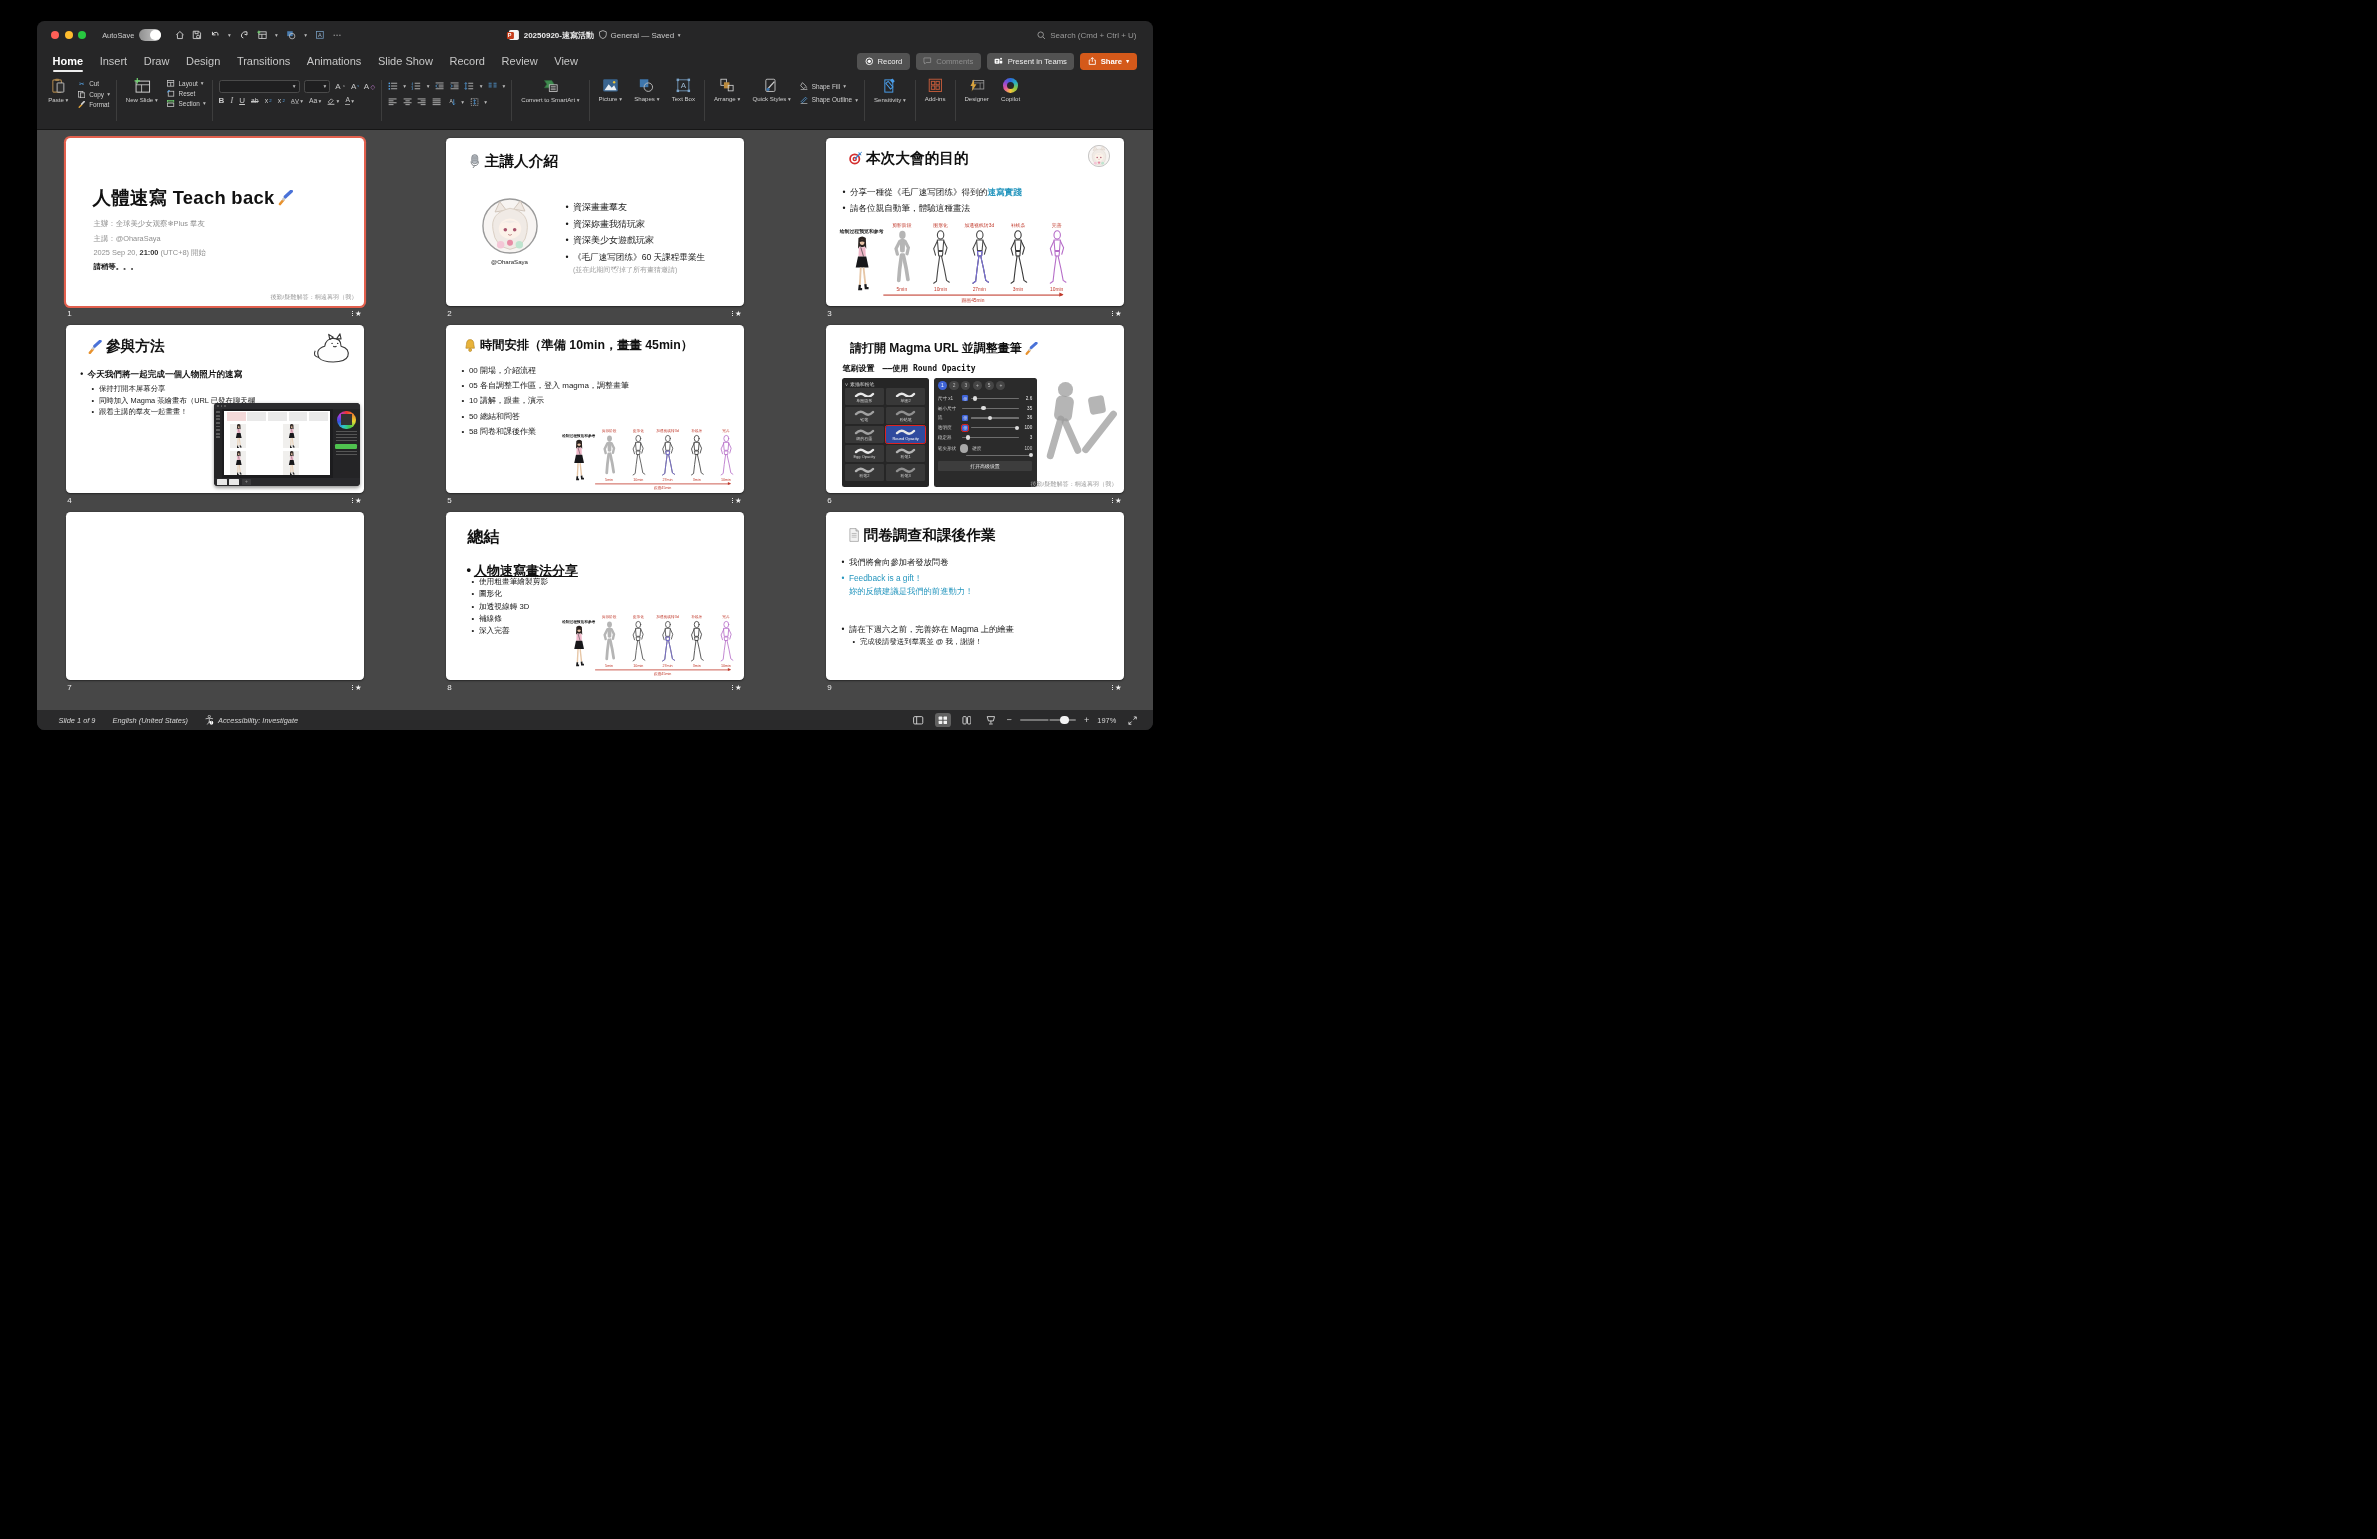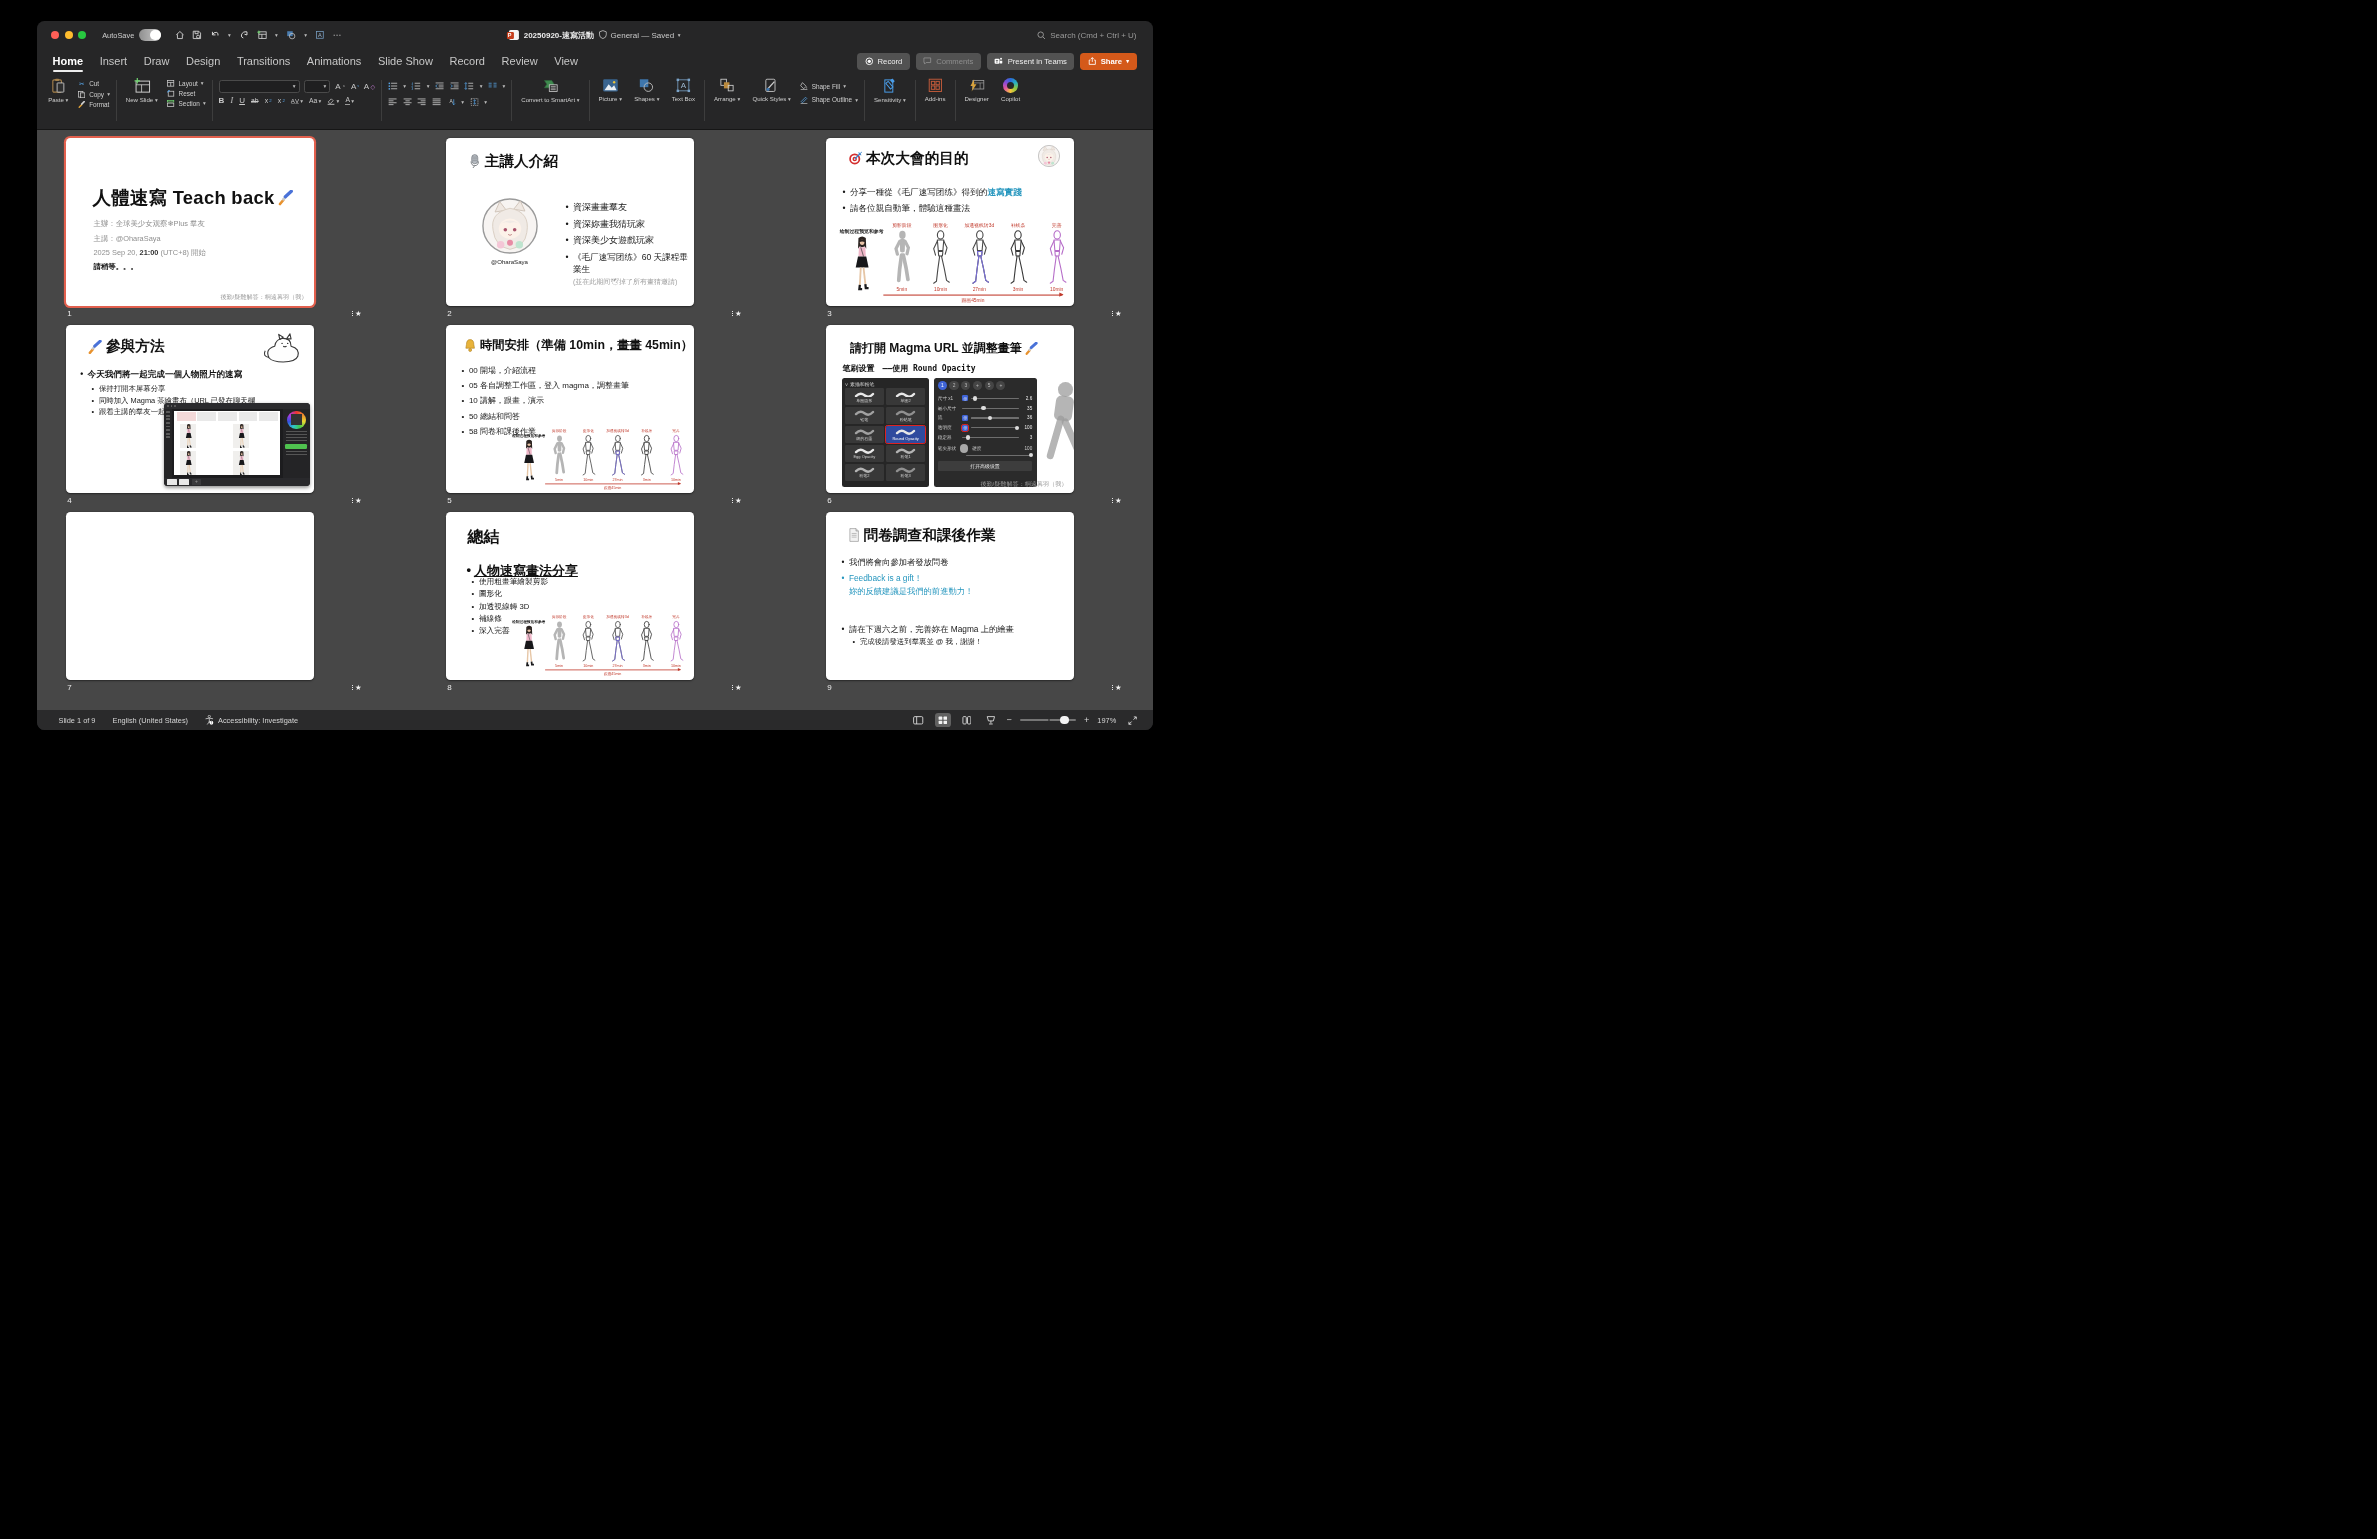--- a/index.html
+++ b/index.html
@@ -51,21 +51,21 @@
   .fbox.name { width:81px; } .fbox.size { width:26px; }
   .fglyph { color:#c9c9c9; font-size:8px; display:flex; align-items:center; gap:1.2px; }
   .pgrp { display:flex; flex-direction:column; gap:4.9px; padding-top:3.7px; }
   .prow2 { display:flex; align-items:center; gap:5.5px; }
   .ribbon .lbl2 { white-space:pre-line; }
 
   
   .content { flex:1; background:#474747; overflow:hidden; }
   .sorter { padding:8.6px 24.5px 0; display:grid; grid-template-columns:repeat(3,298px); column-gap:82px; row-gap:5.5px; justify-content:center; }
   .cell {}
-  .slide { width:248px; height:168px; background:#fff; border-radius:4.3px; position:relative; overflow:hidden; box-shadow:0 0.6px 1.8px rgba(0,0,0,.45); }
+  .slide { width:298px; height:168px; background:#fff; border-radius:4.3px; position:relative; overflow:hidden; box-shadow:0 0.6px 1.8px rgba(0,0,0,.45); }
   .slide.sel { box-shadow:0 0 0 2.1px #e2604e, 0 0.6px 1.8px rgba(0,0,0,.45); }
   .meta { display:flex; justify-content:space-between; align-items:center; padding:1.8px 1.8px 0; color:#ececec; font-size:8px; height:13.5px; }
   .star { display:flex; align-items:center; gap:1.2px; font-size:7.4px; color:#f2f2f2; }
   .star .dots { width:1.2px; height:4.9px; border-left:1.2px dotted #e8e8e8; margin-right:0.6px; }
 
   
   .sl-title { position:absolute; display:flex; align-items:center; gap:3.7px; font-weight:bold; color:#111; }
   .bullet li { list-style:none; position:relative; padding-left:7.4px; }
   .bullet li::before { content:"•"; position:absolute; left:0; }
   .blue { color:#2596be; }
@@ -171,21 +171,21 @@
   
   .s9-title { left:22px; top:13.5px; font-size:14.7px; }
   .s9-b1 { position:absolute; left:16px; top:45px; font-size:8.3px; color:#1a1a1a; }
   .s9-b2 { position:absolute; left:16px; top:60px; font-size:8.3px; line-height:1.5; }
   .s9-b2 .l2 { padding-left:7.4px; }
   .s9-b3 { position:absolute; left:16px; top:112px; font-size:8.3px; color:#1a1a1a; }
   .s9-b3s { position:absolute; left:27px; top:125px; font-size:7.4px; color:#1a1a1a; }
 
   
   .statusbar { height:19.6px; flex:0 0 19.6px; background:#2a2a2b; display:flex; align-items:center; padding:0 12.3px 0 22px; color:#d6d6d6; font-size:7.4px; }
-  .sb-left { display:flex; align-items:center; gap:17px; }
+  .sb-left { display:flex; align-items:center; gap:17px;font-style:italic; }
   .sb-acc { display:flex; align-items:center; gap:4.3px; }
   .sb-right { margin-left:auto; display:flex; align-items:center; gap:8px; }
   .viewbtn { display:flex; align-items:center; justify-content:center; width:16px; height:13.5px; border-radius:3.1px; color:#e3e3e3; }
   .viewbtn.on { background:#616161; }
   .zoomtrack { width:56px; height:1.8px; background:#757575; border-radius:1.2px; position:relative; }
   .zoomtrack .mid { position:absolute; left:50%; top:-0.6px; width:2.5px; height:2.5px; border-radius:50%; background:#3a3a3a; }
   .zoomtrack .kn { position:absolute; left:72%; top:-3.7px; width:8.6px; height:8.6px; border-radius:50%; background:#f4f4f4; }
   .zsign { font-size:9.2px; color:#d6d6d6; }
 </style>
 </head>

